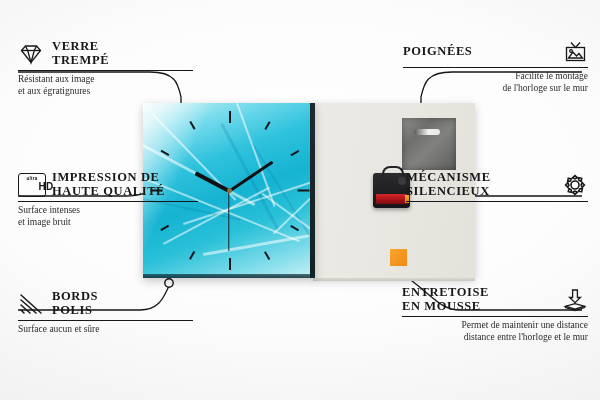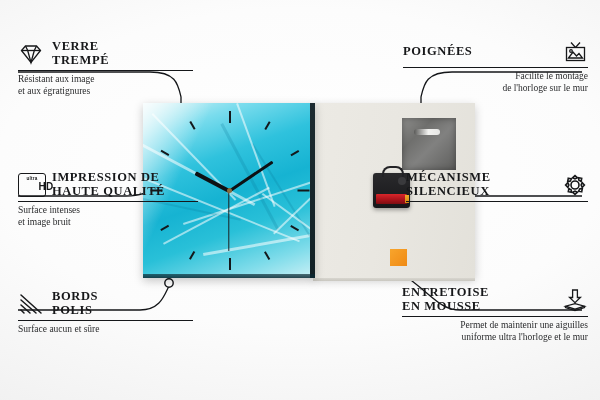--- a/index.html
+++ b/index.html
@@ -343,18 +343,18 @@
             <g fill="none" stroke="currentColor" stroke-width="1.3">
           <path d="M10.6,2 L15.4,2 L15.4,9.5 L18.4,9.5 L13,14.6 L7.6,9.5 L10.6,9.5 Z"></path>
           <path d="M13,15.6 L22.5,18.2 L13,21.2 L3.5,18.2 Z"></path>
           <path d="M3.5,18.2 L3.5,19.6 L13,22.6 L22.5,19.6 L22.5,18.2"></path>
         </g>
           </svg>
       </span>
     </div>
     <div class="f-rule" style="width:186px;"></div>
     <div class="f-sub">
-      <div>Permet de maintenir une aiguilles</div>
-      <div>uniforme ultra l'horloge et le mur</div>
+      <div>Permet de maintenir une distance</div>
+      <div>distance entre l'horloge et le mur</div>
     </div>
   </div>
 
 </div>
 
 </body></html>

